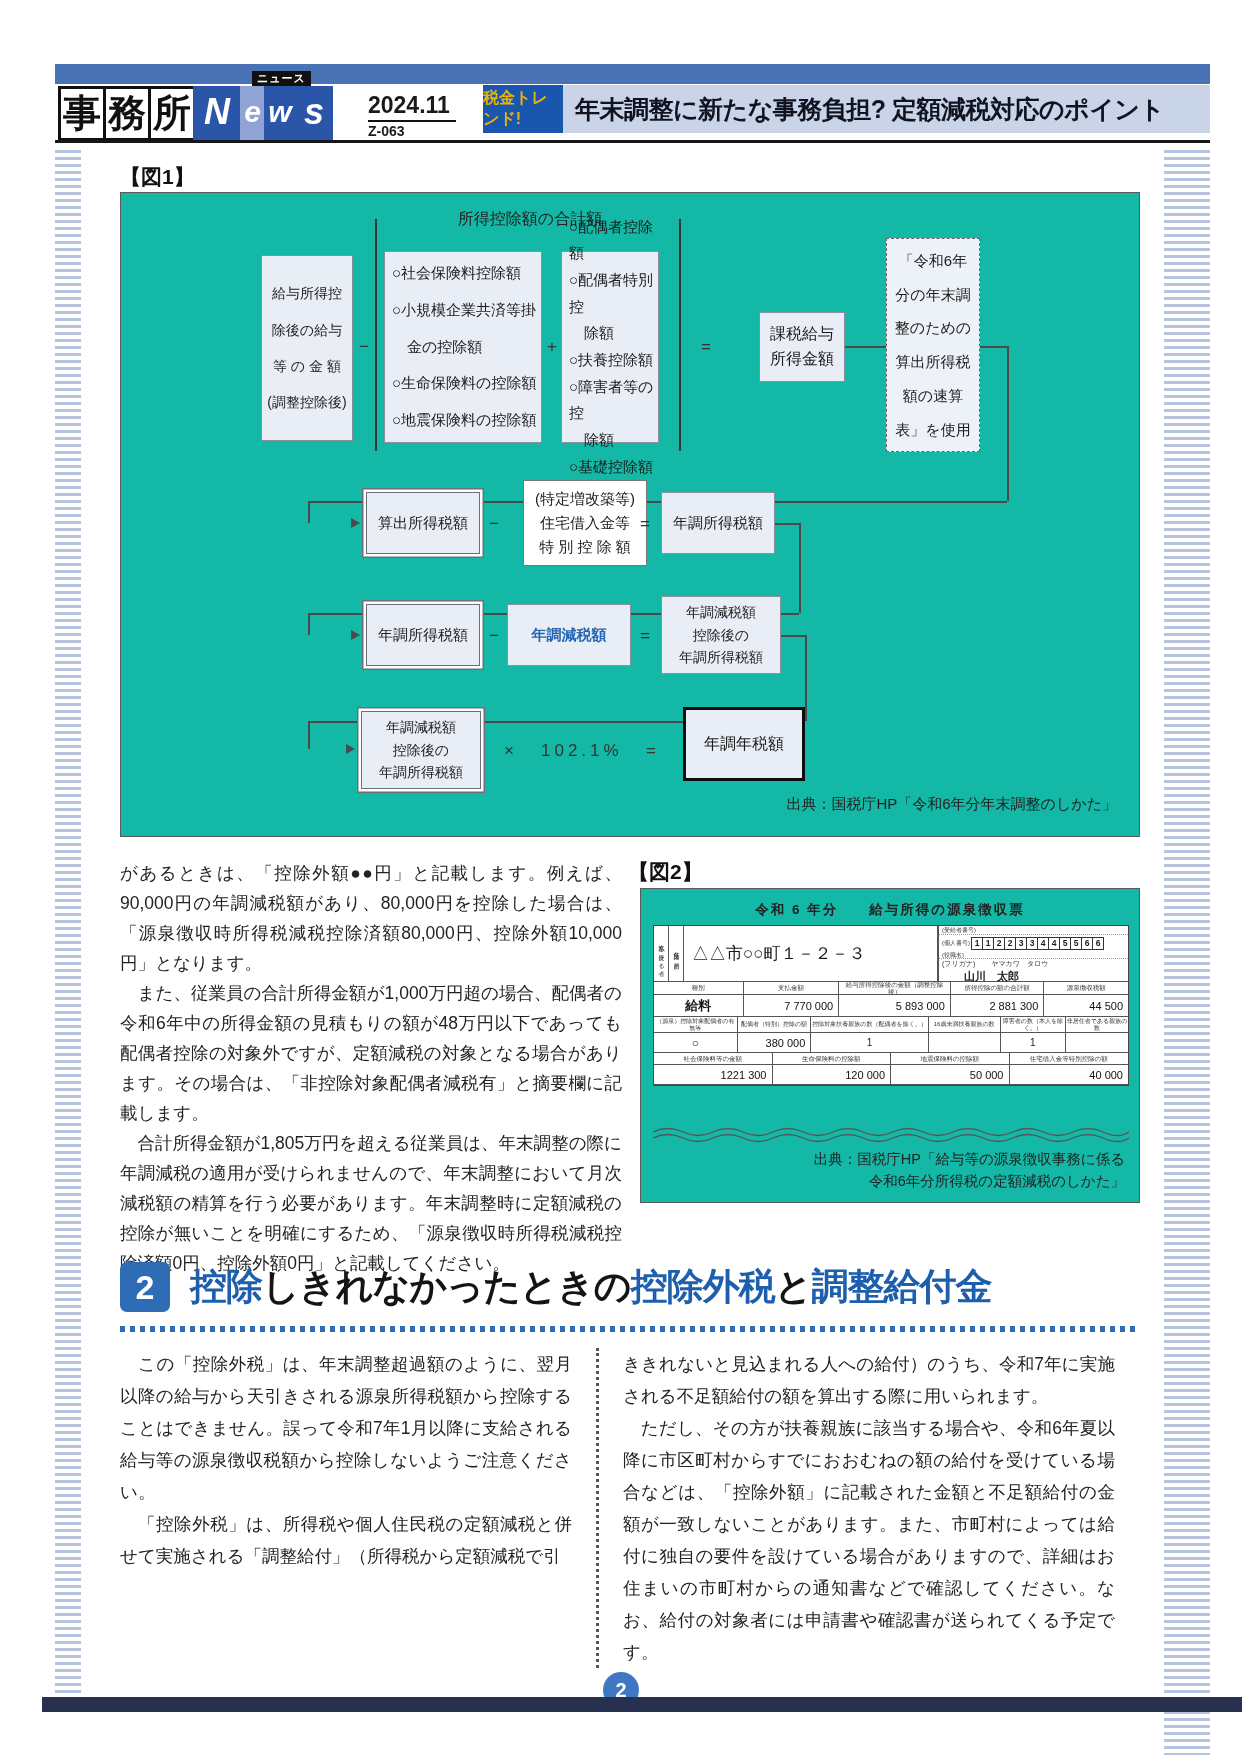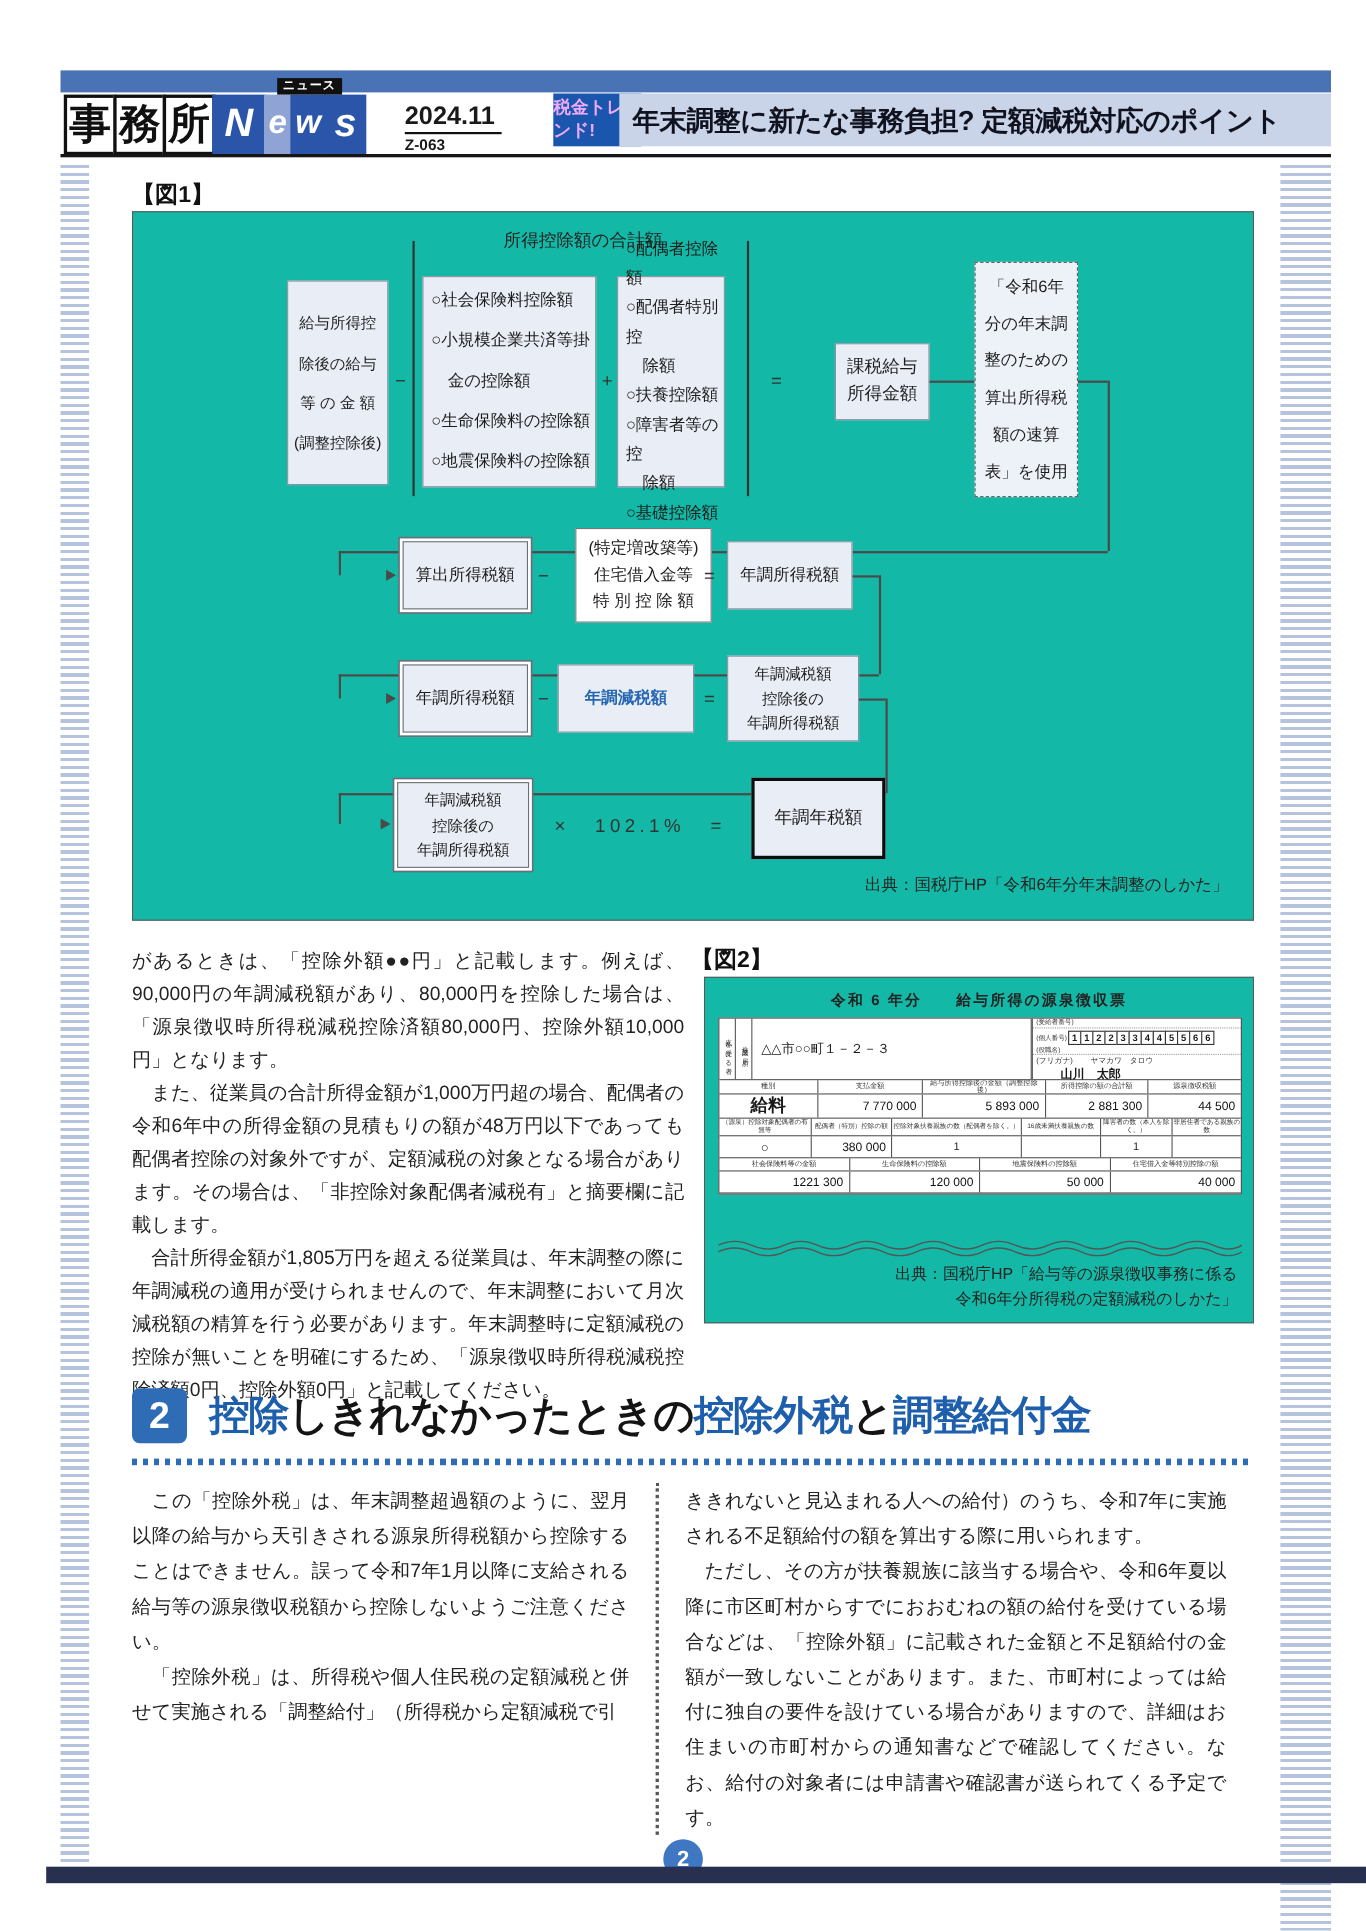--- a/index.html
+++ b/index.html
@@ -13,22 +13,22 @@
   .logo { left:58px; top:86px; display:flex; }
   .logo-kanji { width:48px; height:55px; background:#fff; border:3px solid #101010; margin-right:-3px;
                 font-weight:bold; font-size:38px; line-height:48px; text-align:center; color:#101010; }
   .logo-latin { height:55px; background:#2b55a8; margin-right:-1px; color:#fff; font-weight:bold;
                 font-size:36px; line-height:52px; text-align:center; font-style:italic; }
   .logo-ruby { position:absolute; left:194px; top:-15px; background:#101010; color:#fff;
                font-size:11px; line-height:15px; padding:0 5px; letter-spacing:1px; font-weight:bold; }
   .date-block { left:368px; top:92px; width:88px; }
   .issue-date { font-size:23px; font-weight:bold; border-bottom:2px solid #111; padding-bottom:1px; }
   .issue-code { font-size:14px; font-weight:bold; margin-top:1px; }
-  .badge { left:483px; top:85px; width:80px; height:48px; background:#1b56ae; color:#f0abfc;
-           display:flex; align-items:center; justify-content:center; font-weight:bold; font-size:16px;margin-left:20px; }
+  .badge { left:483px; top:85px; width:80px; height:48px; background:#1b56ae; color:#eab308;
+           display:flex; align-items:center; justify-content:center; font-weight:bold; font-size:16px; }
   .title-bar { left:563px; top:85px; width:647px; height:48px; background:#c9d4e8;
                display:flex; align-items:center; padding-left:12px; }
   .title-bar span { font-size:25px; font-weight:bold; color:#10131f; letter-spacing:-0.5px; }
   .header-rule { left:55px; top:140px; width:1155px; height:3px; background:#161616; }
 
   
   .stripe { background:repeating-linear-gradient(to bottom,#b6c3de 0 3px,#ffffff 3px 7px); }
   .stripe-left  { left:55px;  top:150px; width:26px; height:1547px; }
   .stripe-right { left:1164px; top:150px; width:46px; height:1605px; }
   .bottom-bar { left:42px; top:1697px; width:1200px; height:15px; background:#283050; }
@@ -208,21 +208,21 @@
   <div class="abs fig-label" style="left:628px; top:858px;">【図2】</div>
   <div class="abs fig-frame" style="left:640px; top:888px; width:500px; height:315px;">
 
     <div class="abs form-title" style="left:0; top:12px; width:100%;">令和 6 年分　　給与所得の源泉徴収票</div>
 
     <div class="form-table" style="left:12px; top:36px; width:476px;">
 
       <div class="frow" style="height:56px;">
         <div class="fc vert" style="width:15px;">支払を受ける者</div>
         <div class="fc vert" style="width:15px;">住所又は居所</div>
-        <div class="fc" style="flex:1; font-size:12px; justify-content:flex-start; padding-left:8px;">△△市○○町１－２－３</div>
+        <div class="fc" style="flex:1; font-size:17px; justify-content:flex-start; padding-left:8px;font-family:Liberation Serif, serif;">△△市○○町１－２－３</div>
         <div style="width:190px; border-left:1px solid #555; display:flex; flex-direction:column;">
           <div class="tinylabel" style="height:9px; line-height:9px; border-bottom:1px dotted #999;">(受給者番号)</div>
           <div style="height:16px; display:flex; align-items:center;">
             <span class="tinylabel" style="width:32px;">(個人番号)</span>
             <span class="digit-cell">1</span>
             <span class="digit-cell">1</span>
             <span class="digit-cell">2</span>
             <span class="digit-cell">2</span>
             <span class="digit-cell">3</span>
             <span class="digit-cell">3</span>
@@ -246,21 +246,21 @@
 
       <div class="frow" style="height:13px;">
         <div class="fc fh" style="width:90px;">種別</div>
         <div class="fc fh" style="width:96px;">支払金額</div>
         <div class="fc fh" style="width:112px;">給与所得控除後の金額（調整控除後）</div>
         <div class="fc fh" style="width:94px;">所得控除の額の合計額</div>
         <div class="fc fh" style="width:84px;">源泉徴収税額</div>
       </div>
 
       <div class="frow" style="height:22px;">
-        <div class="fc" style="width:90px; font-size:16px; font-weight:bold;">給料</div>
+        <div class="fc" style="width:90px; font-size:13px; font-weight:bold;">給料</div>
         <div class="fc fv" style="width:96px;">7 770 000</div>
         <div class="fc fv" style="width:112px;">5 893 000</div>
         <div class="fc fv" style="width:94px;">2 881 300</div>
         <div class="fc fv" style="width:84px;">44 500</div>
       </div>
 
       <div class="frow" style="height:16px;">
         <div class="fc fh" style="width:84px; font-size:6px;">（源泉）控除対象配偶者の有無等</div>
         <div class="fc fh" style="width:74px; font-size:6px;">配偶者（特別）控除の額</div>
         <div class="fc fh" style="width:118px; font-size:6px;">控除対象扶養親族の数（配偶者を除く。）</div>

